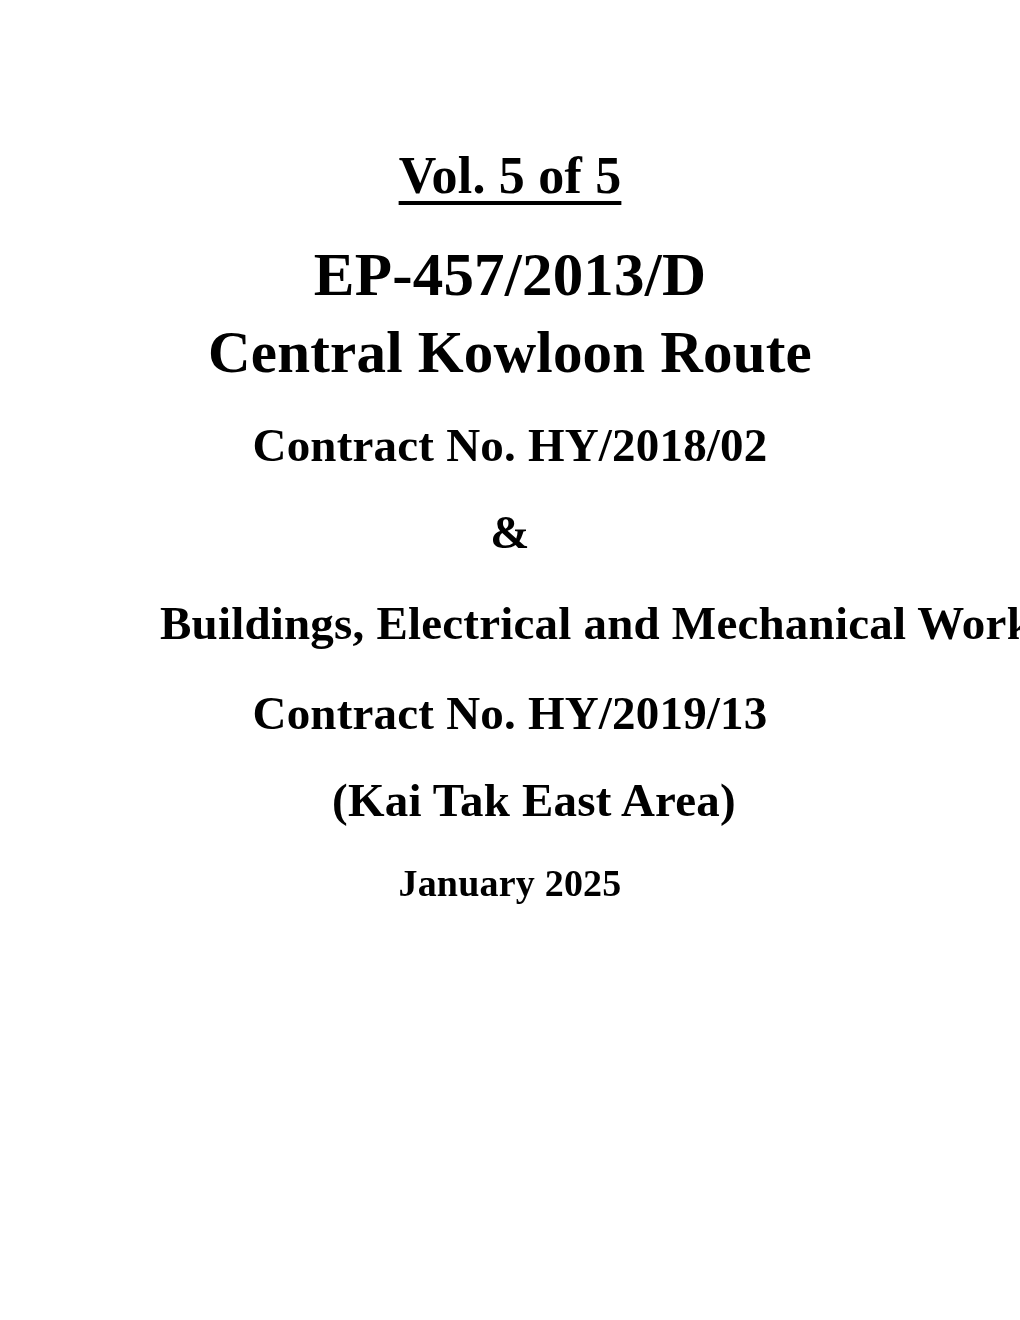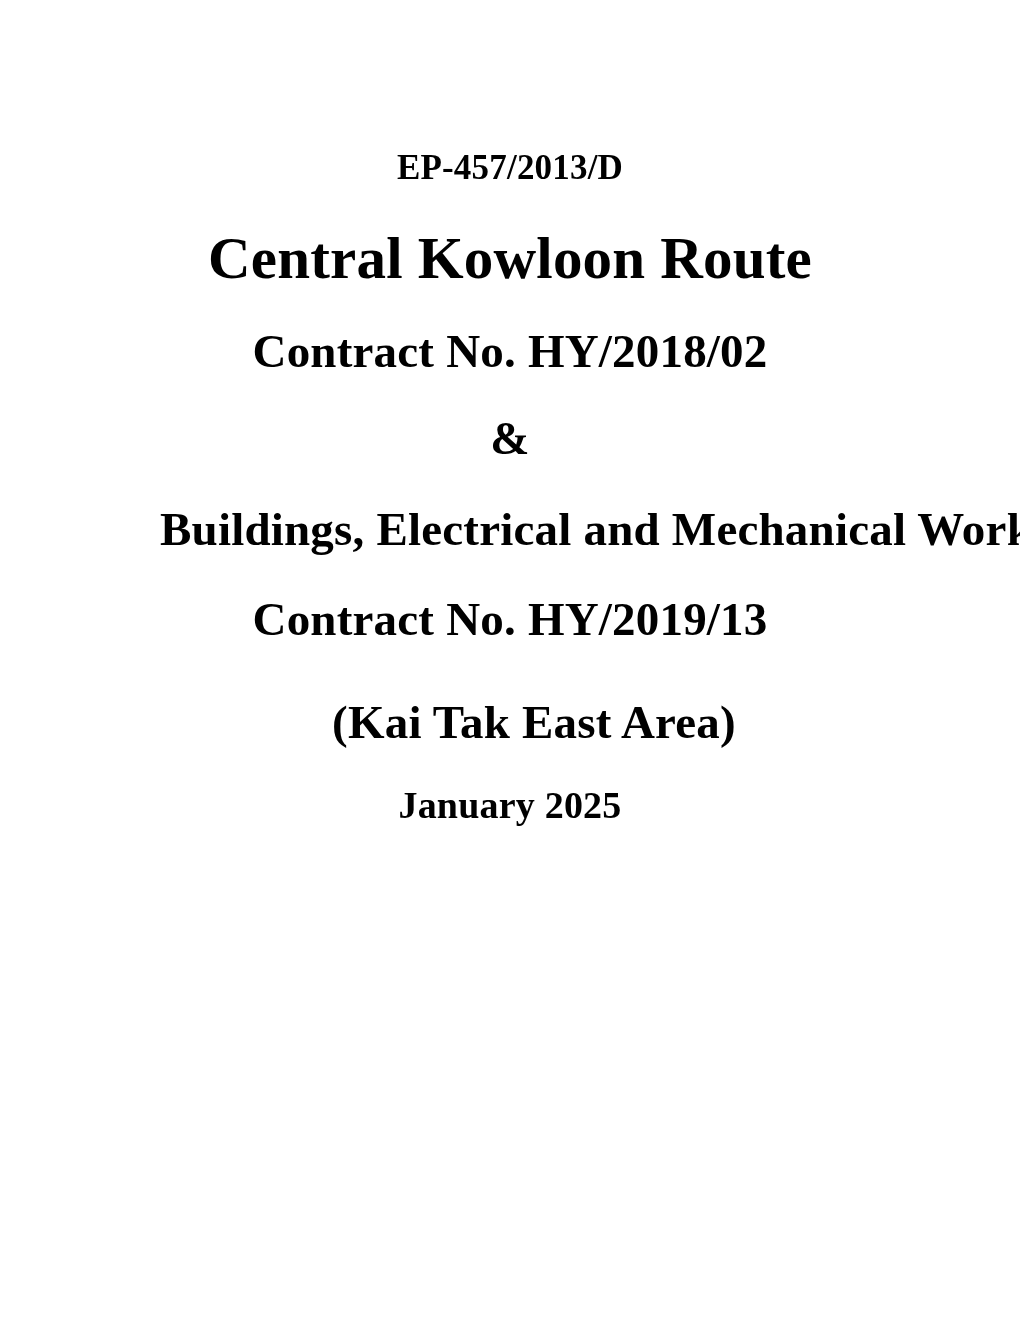--- a/index.html
+++ b/index.html
@@ -36,22 +36,22 @@
   }
   
   .l-volume {
     font-size: 52px;
     text-decoration: underline;
     text-underline-offset: 8px;
     text-decoration-thickness: 4px;
     margin-bottom: 42px;
   }
   .l-ep {
-    font-size: 35px;
-    margin-bottom: 44px;
+    font-size: 61px;
+    margin-bottom: 18px;
     font-family: Liberation Serif, serif;
   }
   .l-project {
     font-size: 59px;
     margin-bottom: 40px;
   }
   .l-area {
     font-size: 47px;
     margin-bottom: 40px;
   }
@@ -64,38 +64,39 @@
     margin-bottom: 40px;
   }
   .l-bem {
     font-size: 47px;
     line-height: 1.15;
     margin-bottom: 40px;
     max-width: 700px;
   }
   .l-contract2 {
     font-size: 47px;
-    margin-bottom: 56px;
+    margin-bottom: 40px;
   }
   .l-scope {
     font-size: 47px;
     margin-bottom: 40px;
     margin-left: 48px;
   }
   .l-date {
     font-size: 38px;
     margin-bottom: 0;
   }
 </style>
 </head>
 <body>
 
 <div class="page">
   <div class="title-block">
 
+    <div class="line l-volume">Vol. 5 of 5</div>
 
     <div class="line l-ep">EP-457/2013/D</div>
 
     <div class="line l-project">Central Kowloon Route</div>
 
 
     <div class="line l-contract1">Contract No. HY/2018/02</div>
 
     <div class="line l-amp">&amp;</div>
 

